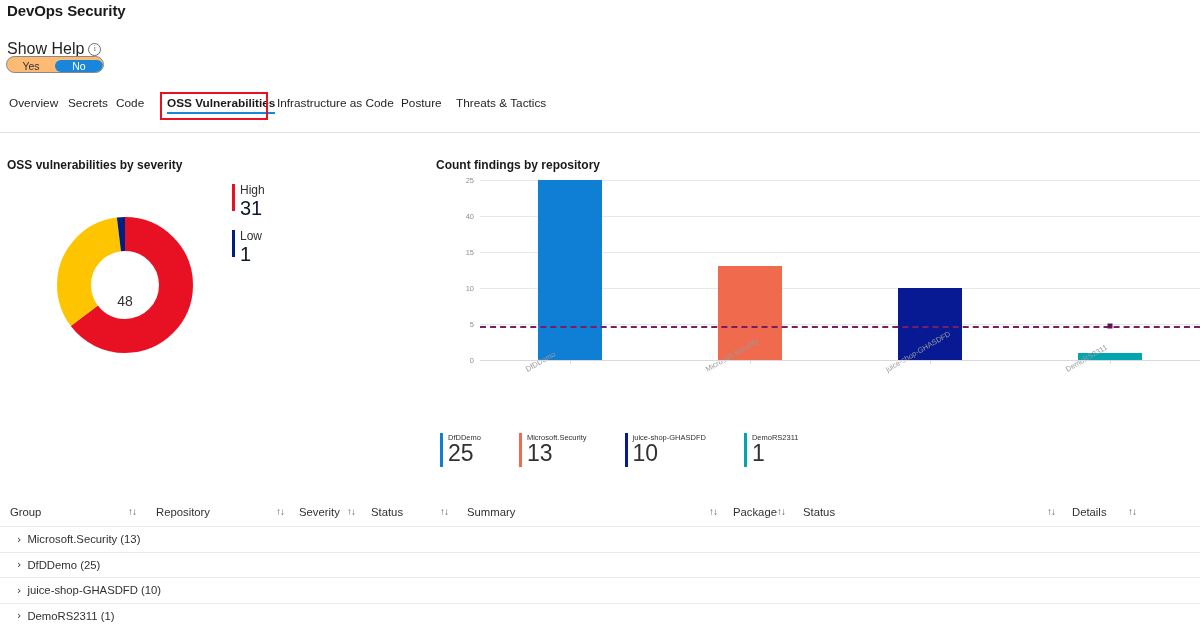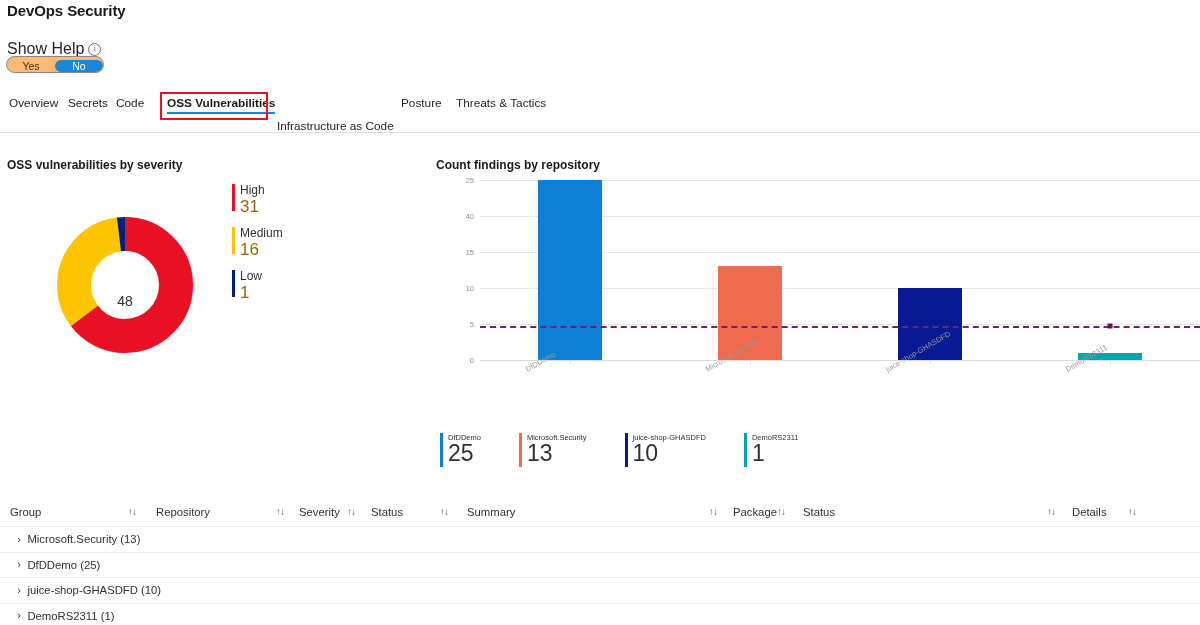--- a/index.html
+++ b/index.html
@@ -175,22 +175,22 @@
     flex: none;
   }
   .legend-text { line-height: 1; }
   .legend-name {
     font-size: 12px;
     color: #323130;
     display: block;
     margin-bottom: 2px;
   }
   .legend-value {
-    font-size: 17px;
-    color: #a16207;
+    font-size: 20px;
+    color: #0f172a;
     display: block;
     line-height: 1;
   }
 
   
   #bar-chart {
     position: absolute;
     left: 436px;
     top: 176px;
     width: 764px;
@@ -346,21 +346,21 @@
 </div>
 
 <div id="tabbar">
   <div class="tab" style="left:7px;">Overview</div>
   <div class="tab" style="left:66px;">Secrets</div>
   <div class="tab" style="left:114px;">Code</div>
   <div class="tab active" style="left:165px;">
     <span>OSS Vulnerabilities</span>
     <span class="tab-underline"></span>
   </div>
-  <div class="tab" style="left:275px;margin-top:23px;">Infrastructure as Code</div>
+  <div class="tab" style="left:275px;">Infrastructure as Code</div>
   <div class="tab" style="left:399px;">Posture</div>
   <div class="tab" style="left:454px;">Threats &amp; Tactics</div>
 </div>
 <div id="tab-highlight"></div>
 
 <div id="divider"></div>
 
 <div class="section-title" id="donut-title">OSS vulnerabilities by severity</div>
 
 <div id="donut-wrap">
@@ -373,27 +373,20 @@
   </svg>
   <div id="donut-center-label">48</div>
 </div>
 
 <div id="donut-legend">
   <div class="legend-item">
     <span class="legend-bar" id="lb-0" style="background: rgb(232, 17, 35);"></span>
     <span class="legend-text">
       <span class="legend-name">High</span>
       <span class="legend-value">31</span>
-    </span>
-  </div>
-  <div class="legend-item">
-    <span class="legend-bar" id="lb-1" style="background: rgb(255, 196, 0);"></span>
-    <span class="legend-text">
-      <span class="legend-name">Medium</span>
-      <span class="legend-value">16</span>
     </span>
   </div>
   <div class="legend-item">
     <span class="legend-bar" id="lb-2" style="background: rgb(0, 32, 128);"></span>
     <span class="legend-text">
       <span class="legend-name">Low</span>
       <span class="legend-value">1</span>
     </span>
   </div>
 </div>

